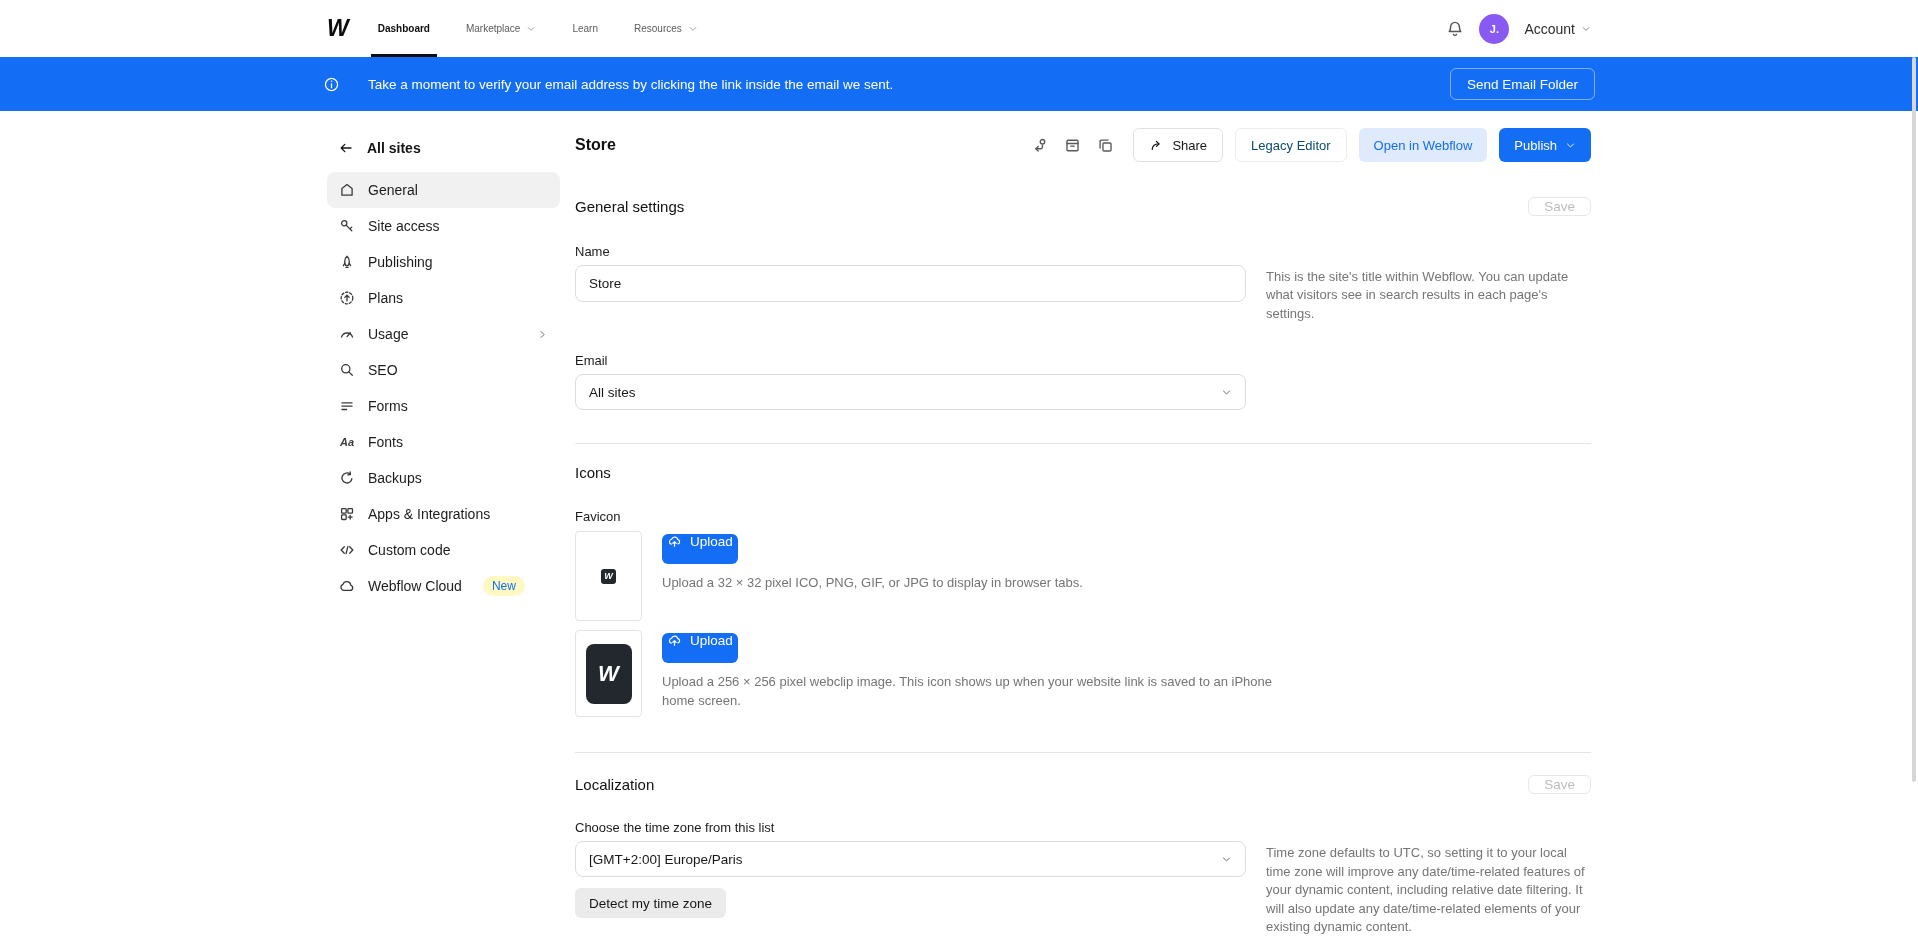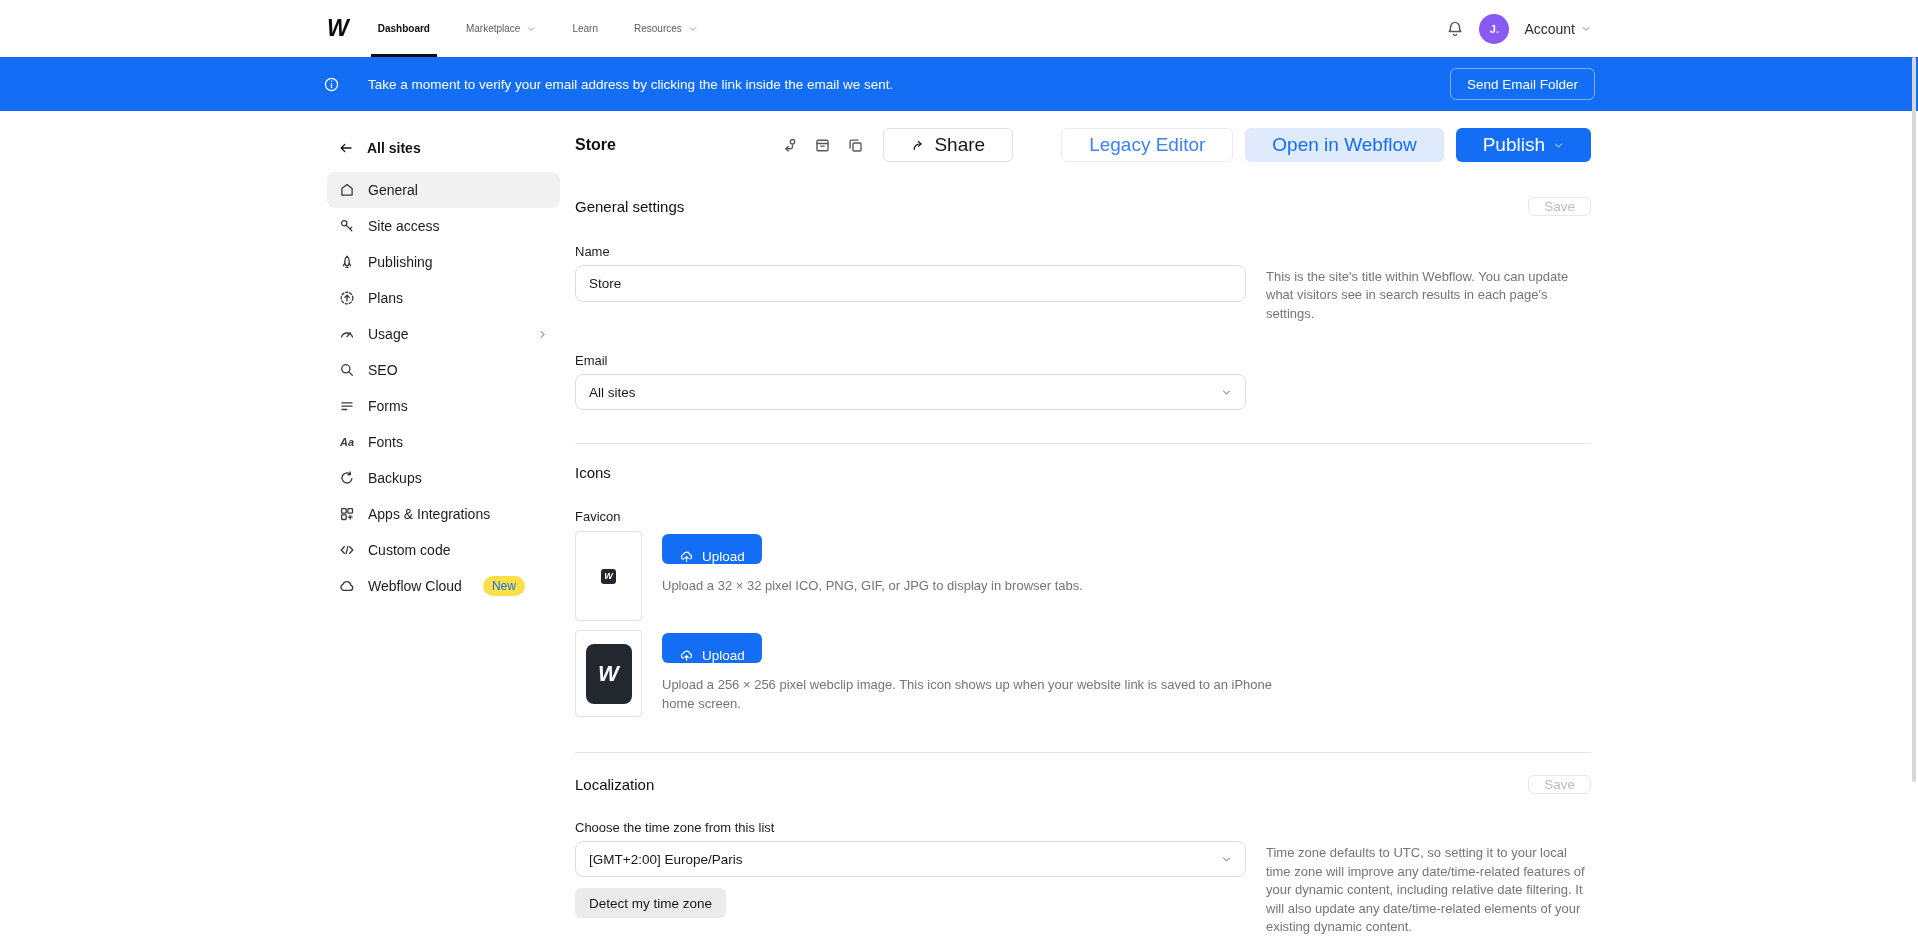--- a/index.html
+++ b/index.html
@@ -39,33 +39,33 @@
 
   
   .sidebar { width:248px; flex:none; padding-top:10px; }
   .back-row { display:flex; align-items:center; gap:13px; height:20px; padding:0 0 0 11px; font-weight:700; font-size:14px; color:#141414; cursor:pointer; }
   .back-row .ico { color:#141414; }
   .side-list { margin-top:14px; }
   .side-item { width:233px; height:36px; display:flex; align-items:center; gap:13px; padding:0 12px; border-radius:8px; font-size:14px; color:#1c1c1c; cursor:pointer; }
   .side-item.selected { background:#f1f1f1; }
   .side-item .si { width:16px; height:16px; color:#3a3a3a; flex:none; }
   .chev-right { margin-left:auto; color:#4a4a4a; }
-  .badge-new { margin-left:8px; background:#fde047; color:#146EF5; font-size:12px; line-height:1; padding:4px 9px; border-radius:999px; }
+  .badge-new { margin-left:8px; background:#fef9c3; color:#146EF5; font-size:12px; line-height:1; padding:4px 9px; border-radius:999px; }
   .aa-glyph { font-size:11px; font-style:italic; font-weight:600; color:#3a3a3a; width:16px; text-align:center; flex:none; }
 
   
   .main { flex:1; min-width:0; }
   .page-header { display:flex; align-items:center; height:34px; }
   .page-title { font-size:16px; font-weight:700; color:#111; }
   .actions { margin-left:auto; display:flex; align-items:center; gap:12px; }
   .icon-btns { display:flex; align-items:center; gap:15px; margin-right:6px; }
   .icon-btn { width:18px; height:18px; color:#5a5a5a; background:none; border:none; padding:0; cursor:pointer; }
-  .btn { height:34px; border-radius:6px; font-size:19px; font-weight:500; font-family:inherit; display:inline-flex; align-items:center; gap:8px; padding:0 27px; cursor:pointer; }
+  .btn { height:34px; border-radius:6px; font-size:13px; font-weight:500; font-family:inherit; display:inline-flex; align-items:center; gap:8px; padding:0 15px; cursor:pointer; }
   .btn-share { background:#fff; border:1px solid #e0e0e0; color:#171717; }
-  .btn-legacy { background:#fff; border:1px solid #ececec; color:#3b82f6;margin-left:36px; }
+  .btn-legacy { background:#fff; border:1px solid #ececec; color:#0c4a6e; }
   .btn-openwf { background:#dfeafc; border:none; color:#146EF5; }
   .btn-publish { background:#146EF5; border:none; color:#fff; }
 
   .section-head { display:flex; align-items:center; margin-top:28px; height:32px; }
   .section-head.tight { margin-top:18px; height:20px; }
   .section-title { font-size:15px; font-weight:400; color:#111; }
   .btn-save { margin-left:auto; height:19px; padding:0 15px; background:#fff; border:1px solid #e7e7e7; border-radius:6px; color:#bdbdbd; font-size:13.5px; font-family:inherit; cursor:default; }
 
   .field-label { font-size:13px; color:#1b1b1b; margin-top:22px; }
   .field-label.mt30 { margin-top:30px; }
@@ -82,21 +82,21 @@
   .divider { height:1px; background:#e5e5e5; margin-top:33px; }
   .divider.mt35 { margin-top:35px; }
 
   .upload-row { display:flex; align-items:flex-start; margin-top:7px; }
   .upload-row.mt9 { margin-top:9px; }
   .preview-box { width:67px; height:90px; border:1px solid #e3e3e3; border-radius:4px; background:#fff; display:flex; align-items:center; justify-content:center; flex:none; }
   .preview-box.webclip { height:87px; }
   .favicon-mark { width:15px; height:15px; background:#23282f; border-radius:3px; color:#fff; font-size:9px; font-weight:700; font-style:italic; display:flex; align-items:center; justify-content:center; }
   .webclip-mark { width:46px; height:60px; background:#23282f; border-radius:8px; color:#fff; font-size:22px; font-weight:700; font-style:italic; display:flex; align-items:center; justify-content:center; }
   .upload-col { margin-left:20px; padding-top:3px; }
-  .btn-upload { height:30px; background:#146EF5; border:none; border-radius:6px; color:#fff; font-size:13.5px; font-weight:500; font-family:inherit; display:inline-flex; align-items:flex-end; gap:8px; padding:0 17px; cursor:pointer; }
+  .btn-upload { height:30px; background:#146EF5; border:none; border-radius:6px; color:#fff; font-size:13.5px; font-weight:500; font-family:inherit; display:inline-flex; align-items:flex-start; gap:8px; padding:0 5px; cursor:pointer; }
   .upload-help { font-size:13px; color:#757575; margin-top:10px; max-width:622px; line-height:1.45; }
 
   .btn-detect { height:30px; margin-top:11px; background:#ebebeb; border:none; border-radius:6px; color:#171717; font-size:13.5px; font-family:inherit; padding:0 14px; cursor:pointer; }
 
   .scroll-thumb { position:fixed; right:2px; top:57px; width:4px; height:725px; background:#d7d7d7; border-radius:2px; }
 </style>
 </head>
 <body>
 
 <div class="topnav">

